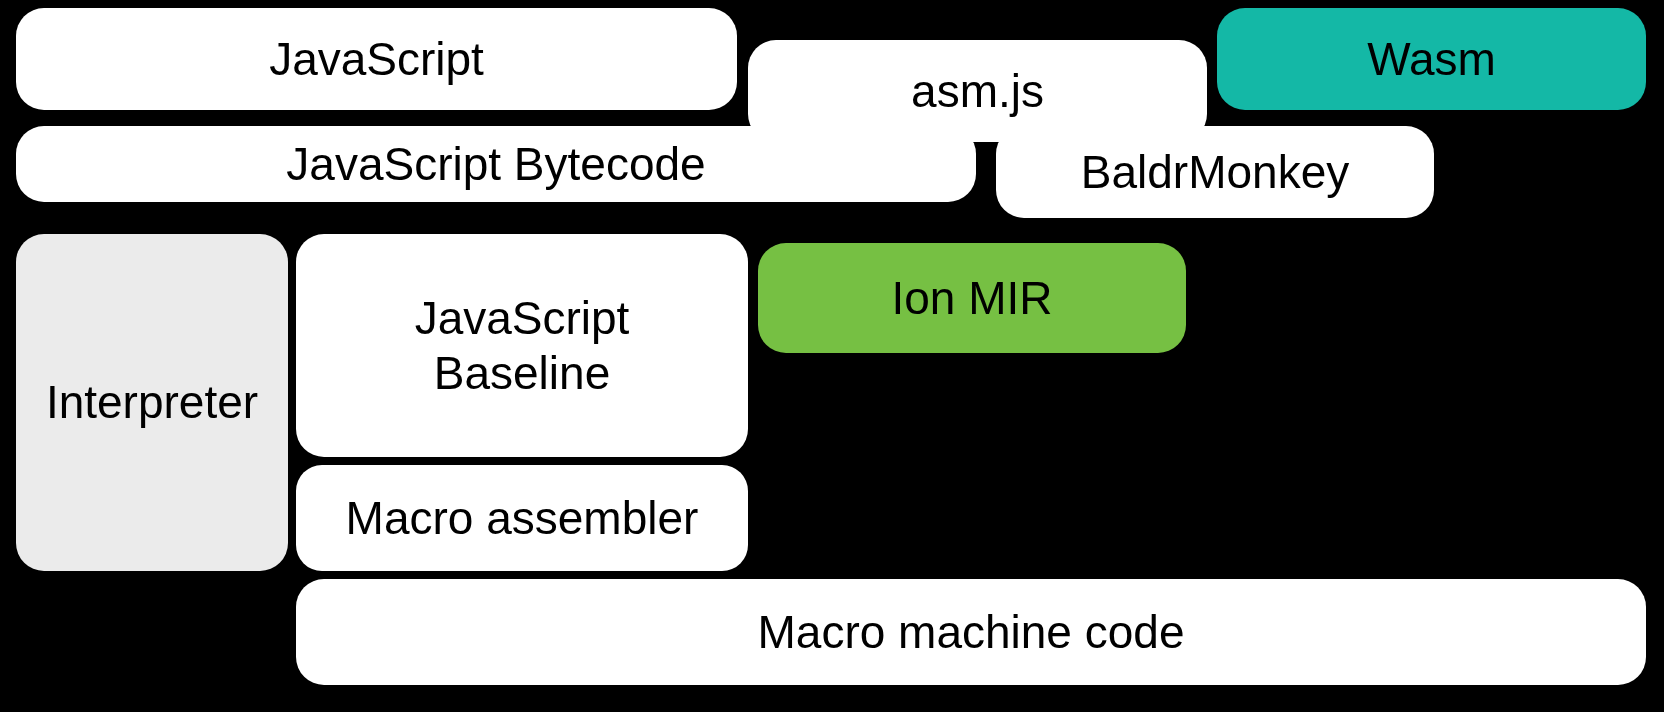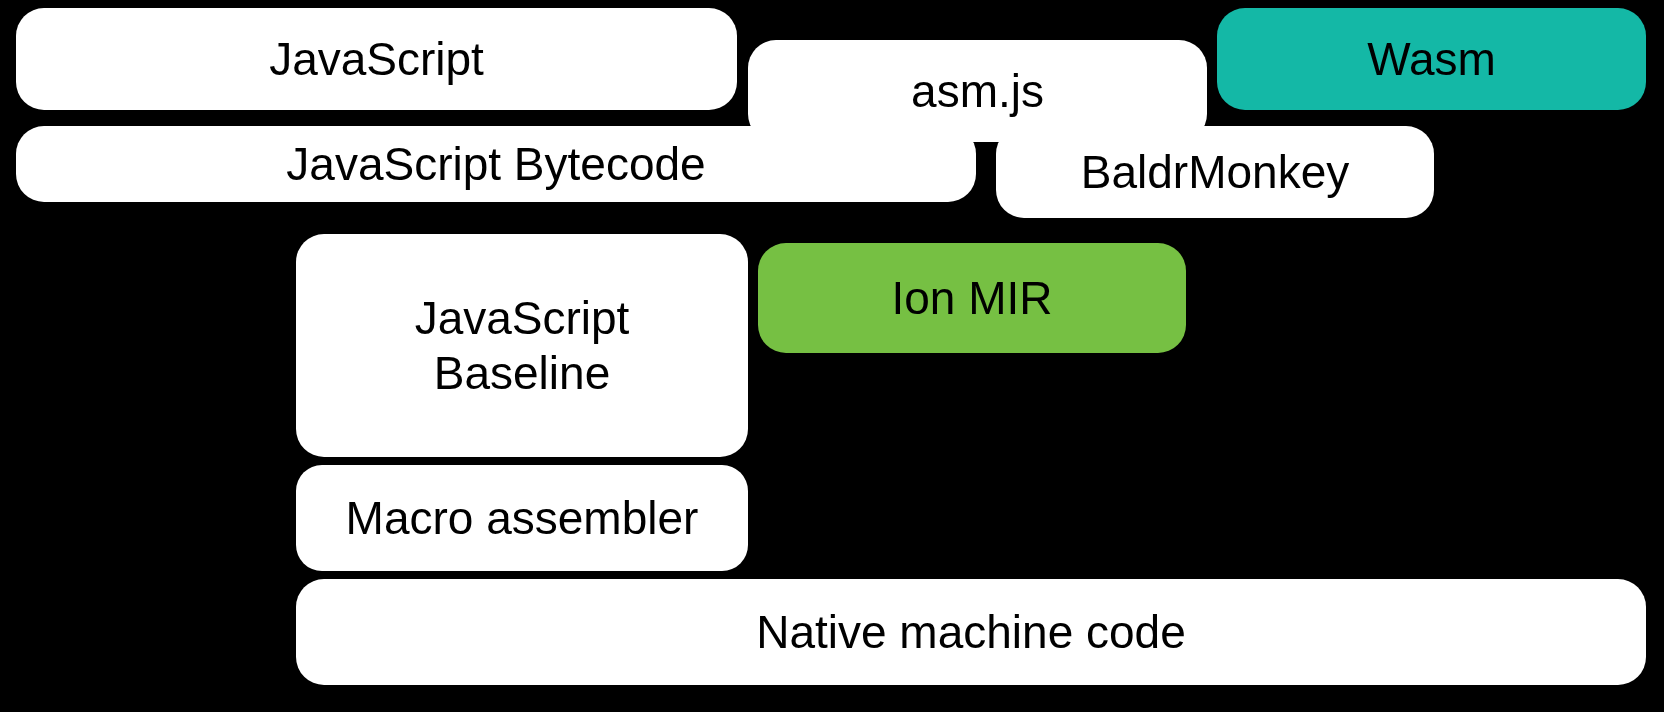--- a/index.html
+++ b/index.html
@@ -49,24 +49,25 @@
   <div class="node" id="n-javascript" style="background: rgb(255, 255, 255);">JavaScript</div>
 
   <div class="node" id="n-asmjs" style="background: rgb(255, 255, 255); margin-top: 32px;">asm.js</div>
 
   <div class="node" id="n-wasm" style="background: #14b8a6;">Wasm</div>
 
   <div class="node" id="n-bytecode" style="background: rgb(255, 255, 255);">JavaScript Bytecode</div>
 
   <div class="node" id="n-baldrmonkey" style="background: rgb(255, 255, 255);">BaldrMonkey</div>
 
+  <div class="node" id="n-interpreter" style="background: rgb(235, 235, 235);">Interpreter</div>
 
   <div class="node" id="n-baseline" style="background: rgb(255, 255, 255);">JavaScript
 Baseline</div>
 
   <div class="node" id="n-ionmir" style="background: rgb(118, 192, 67);">Ion MIR</div>
 
 
   <div class="node" id="n-macro" style="background: rgb(255, 255, 255);">Macro assembler</div>
 
-  <div class="node" id="n-native" style="background: rgb(255, 255, 255);">Native machine code</div>
+  <div class="node" id="n-native" style="background: rgb(255, 255, 255);">Macro machine code</div>
 
 </div>
 
 </body></html>

